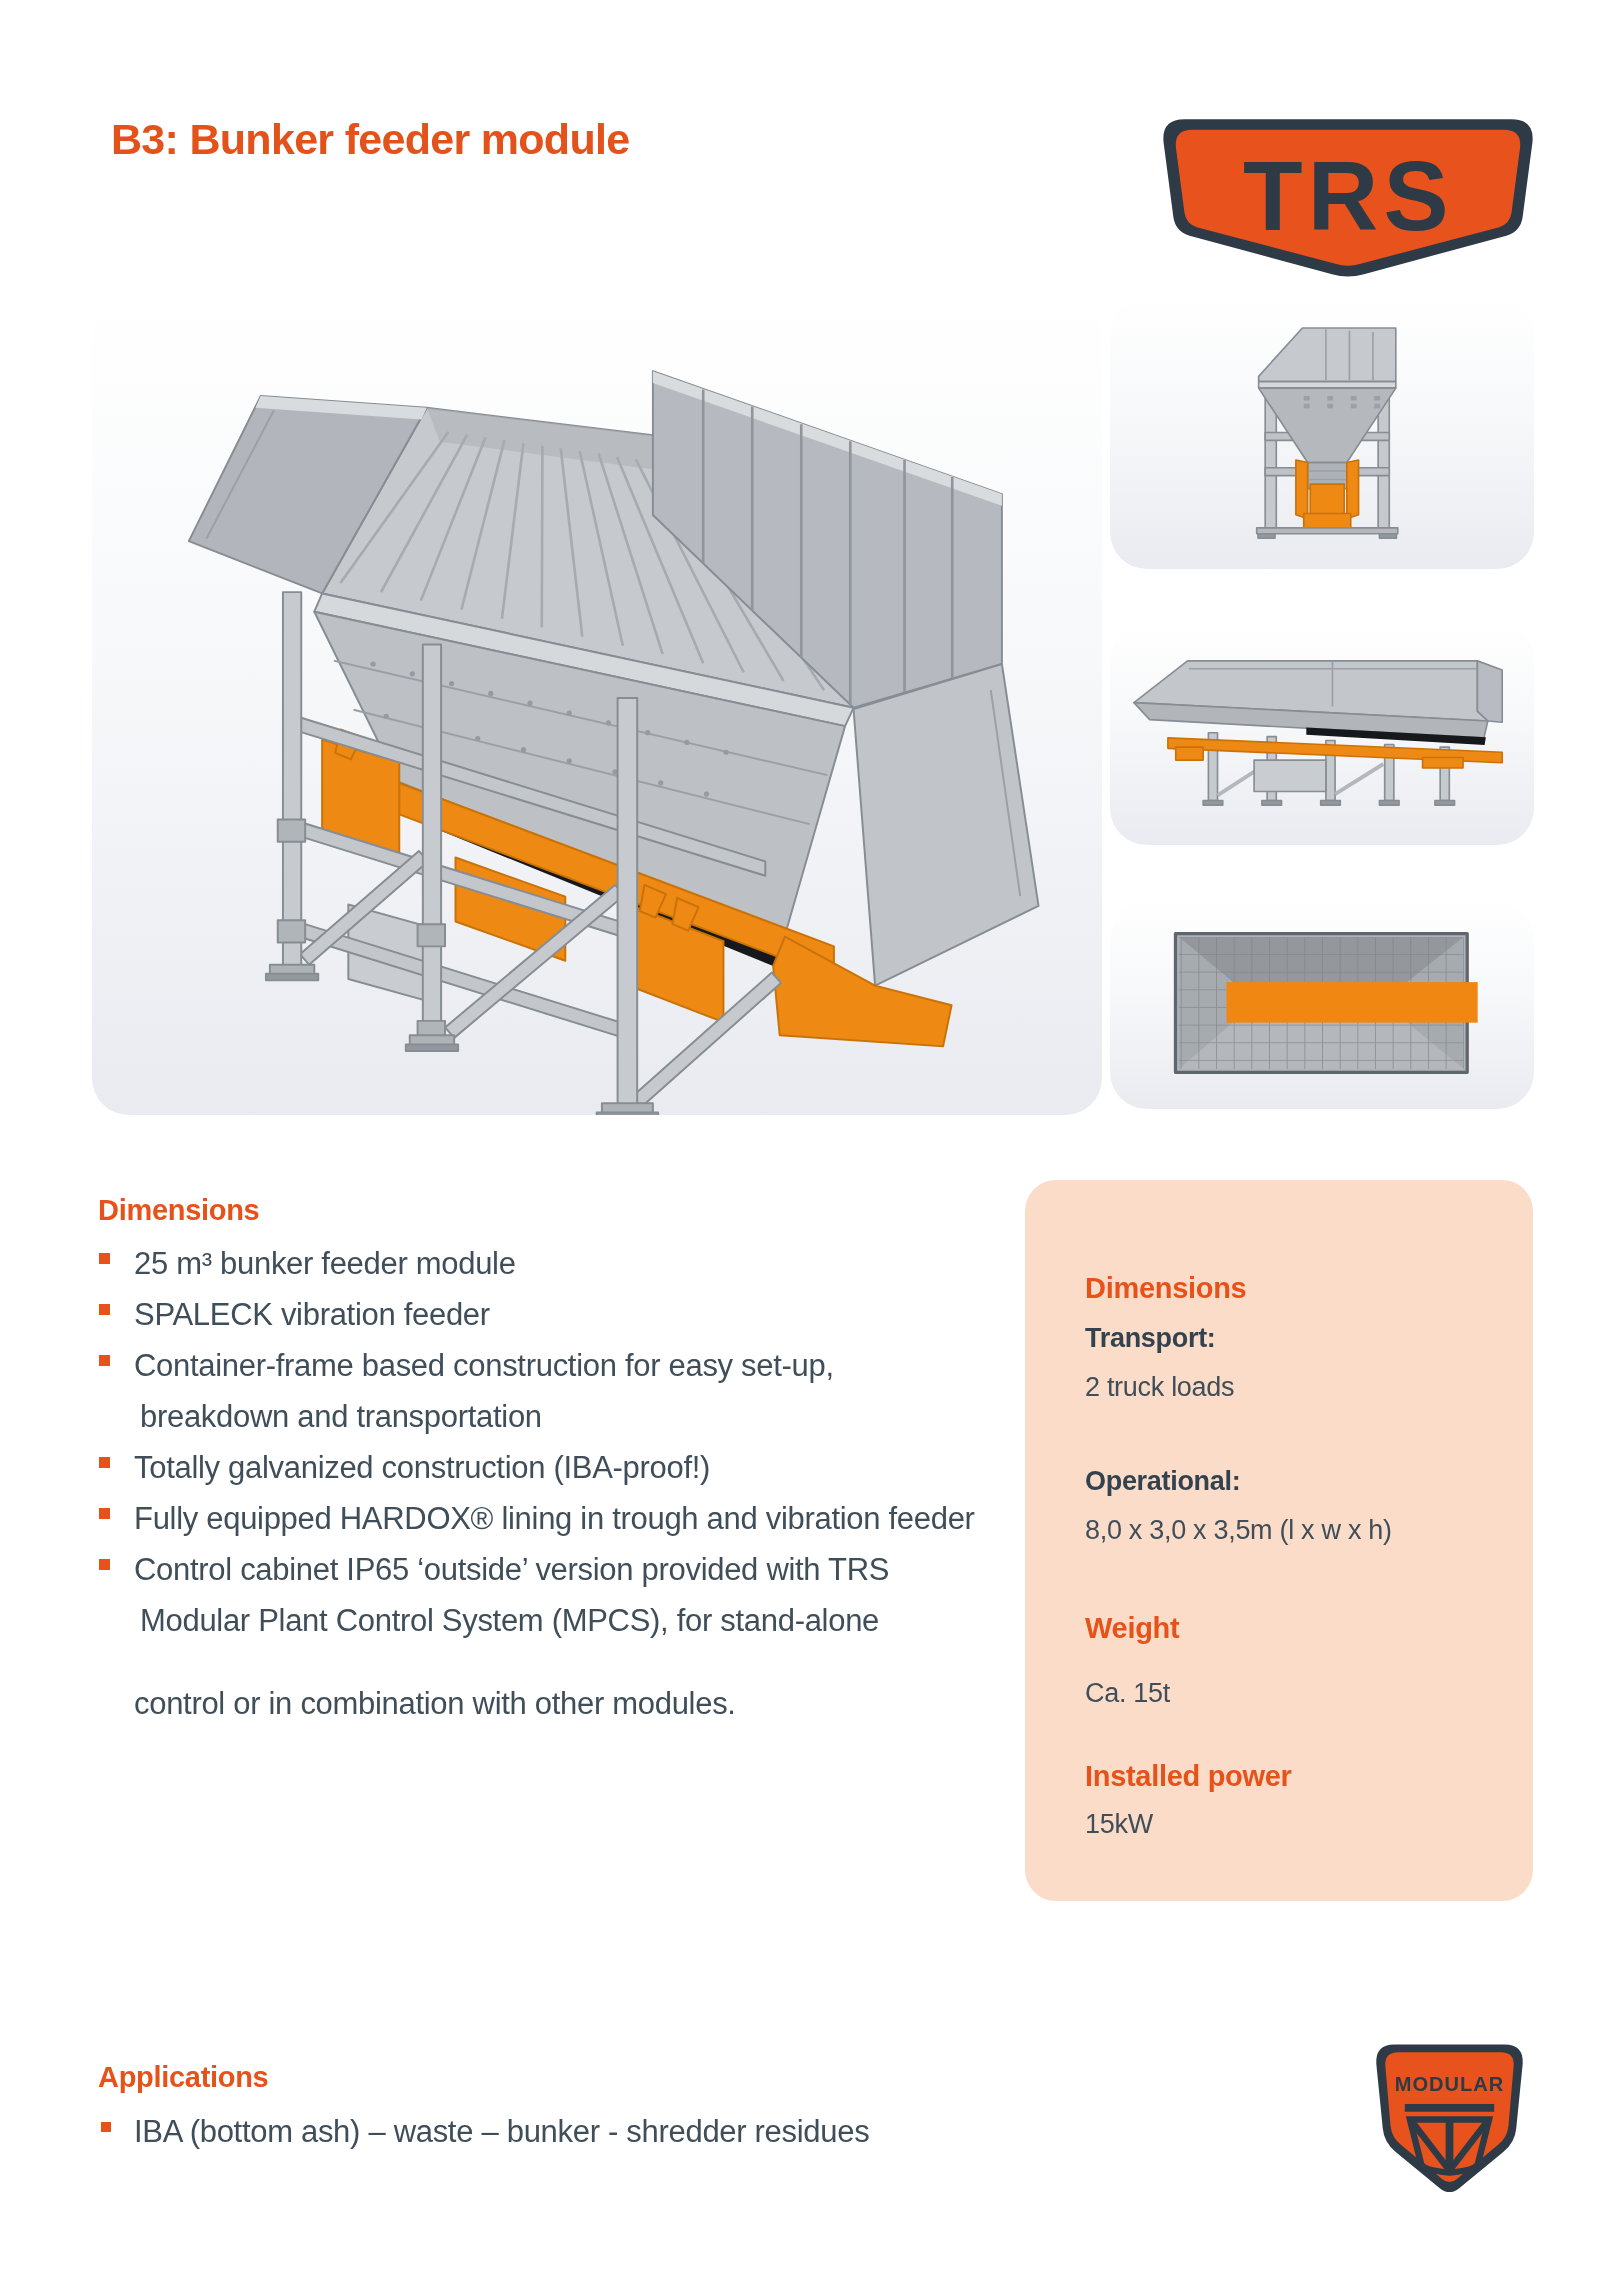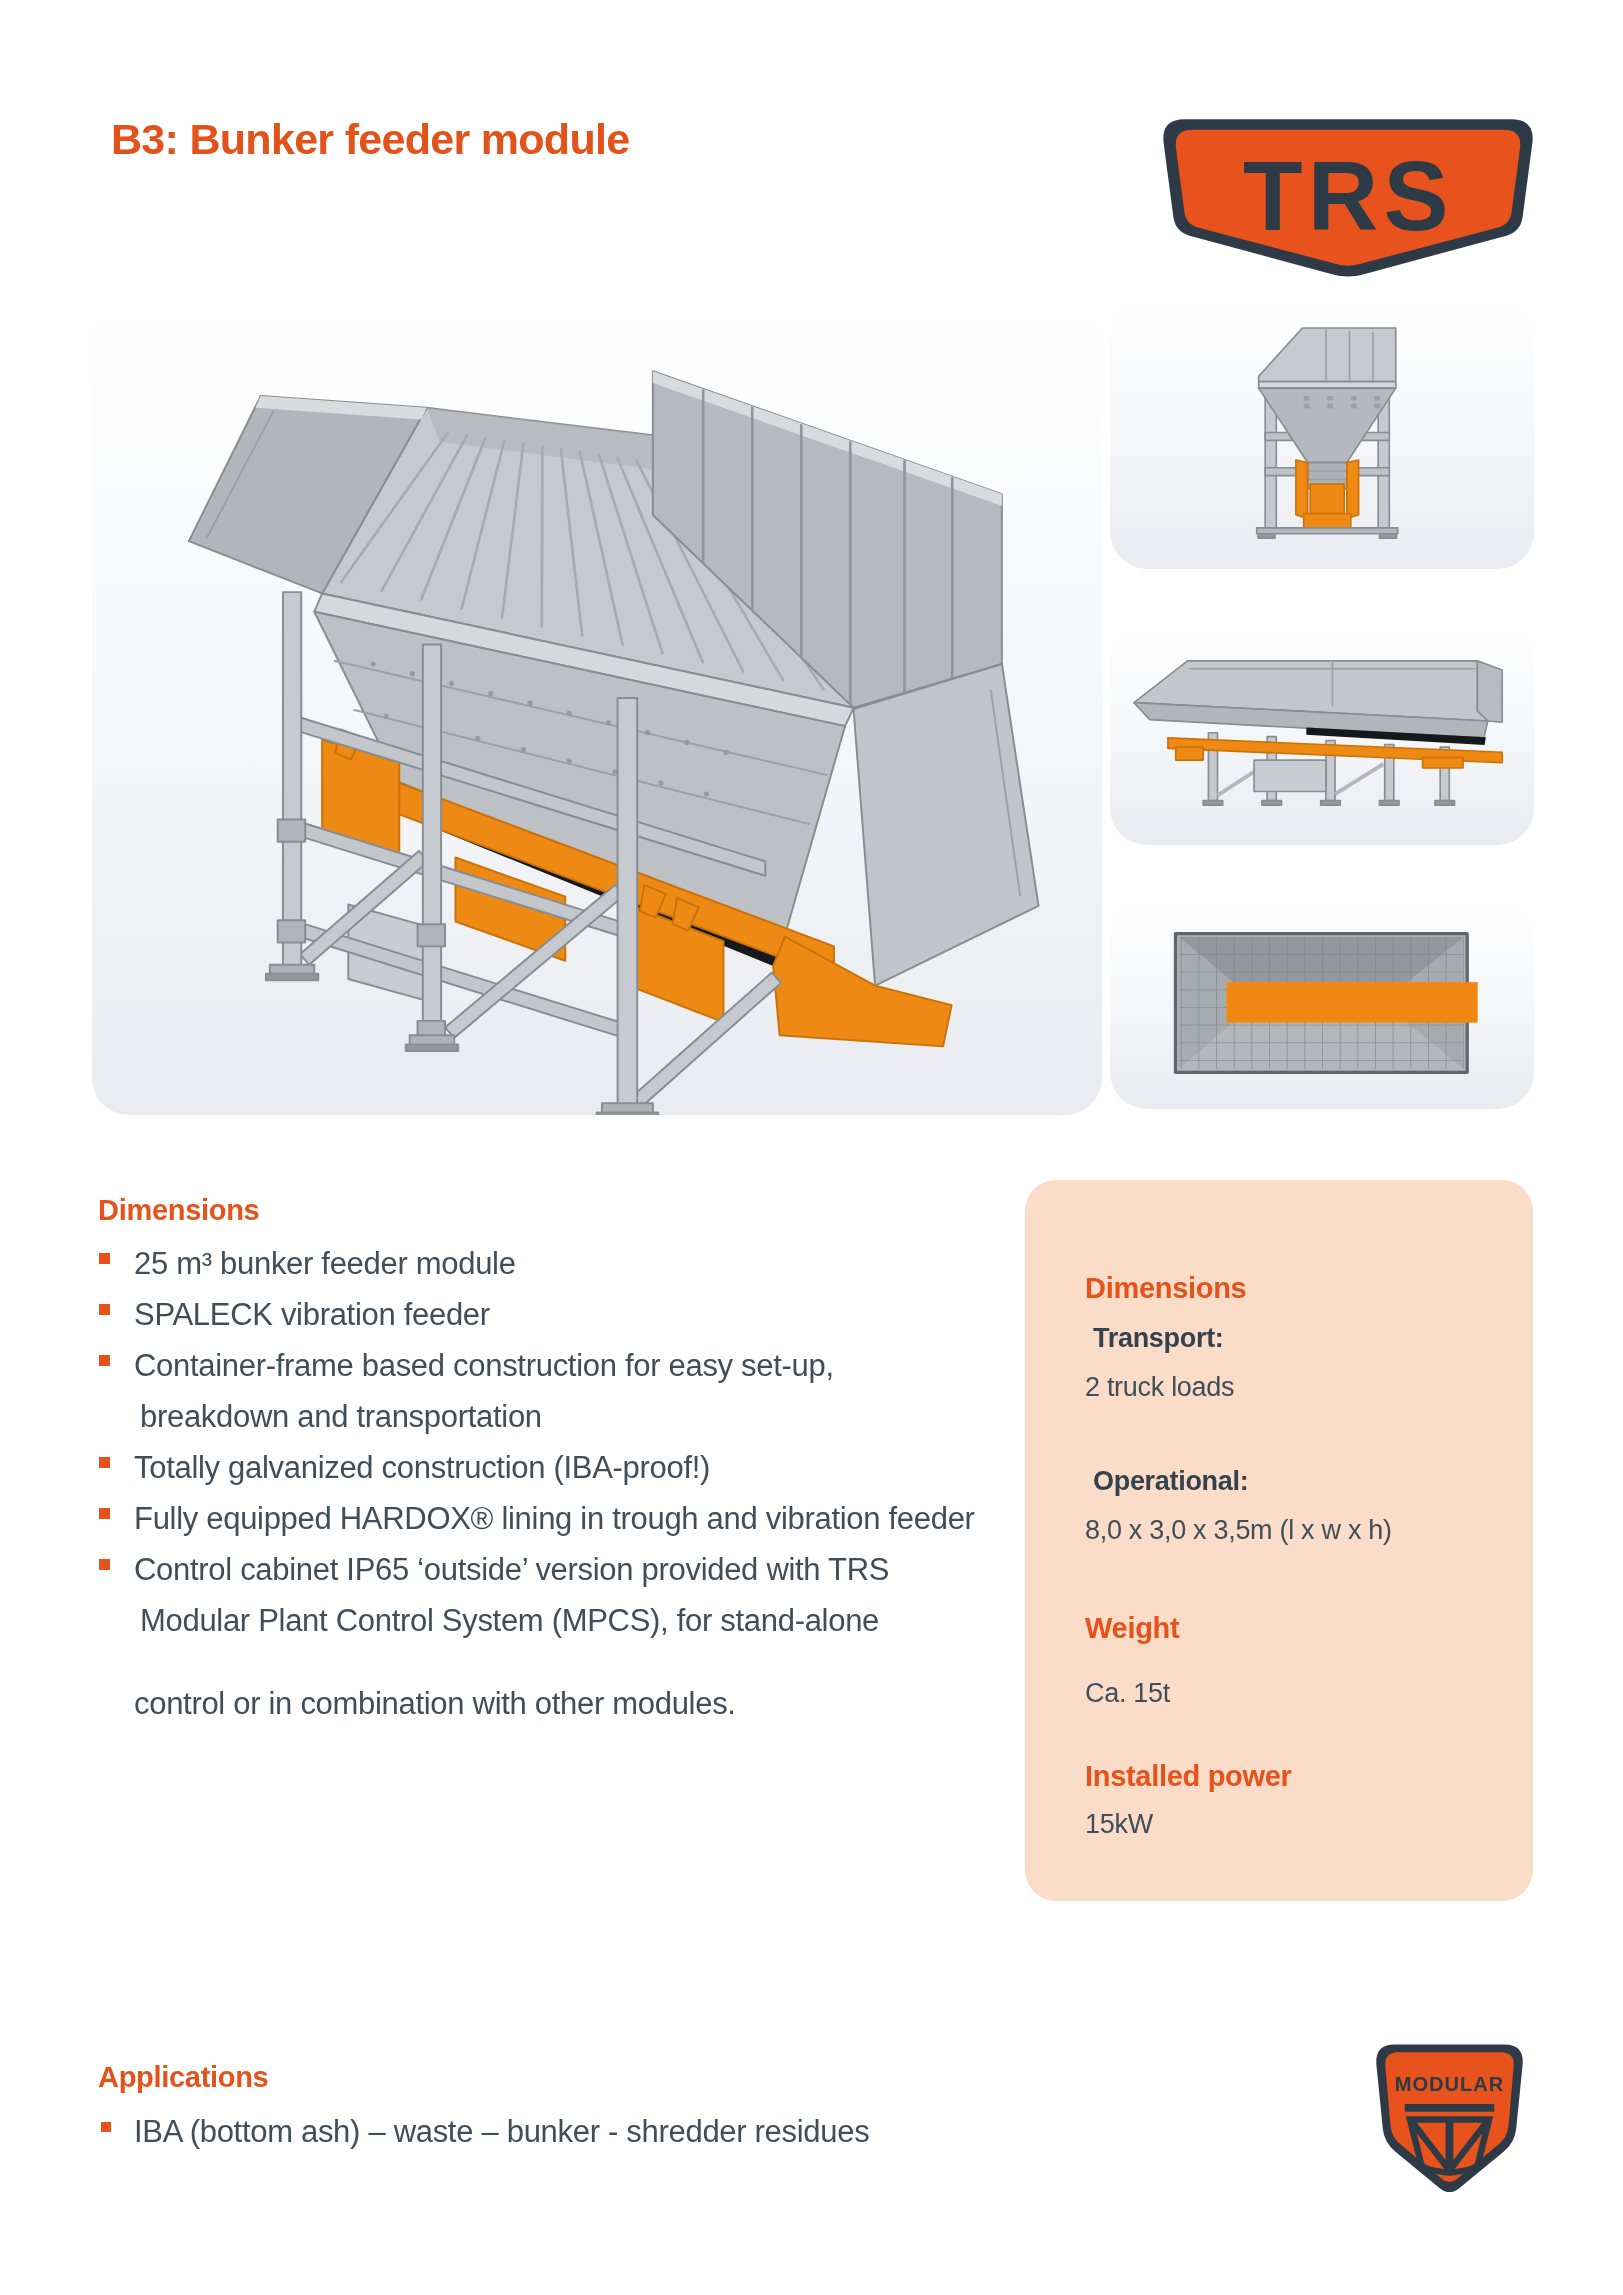--- a/index.html
+++ b/index.html
@@ -26,21 +26,21 @@
   }
   .spec-panel{
     position:absolute;left:1025px;top:1180px;width:508px;height:721px;
     background:#fbdcc8;border-radius:31px;
   }
   .spec-head{
     position:absolute;left:60px;font-size:29px;font-weight:700;color:#e6521a;
     letter-spacing:-0.3px;white-space:nowrap;
   }
   .spec-label{
-    position:absolute;left:68px;font-size:27px;font-weight:700;color:#33424f;
+    position:absolute;left:60px;font-size:27px;font-weight:700;color:#33424f;
     letter-spacing:-0.3px;white-space:nowrap;
   }
   .spec-value{
     position:absolute;left:60px;font-size:27px;font-weight:400;color:#3f4e59;
     letter-spacing:-0.3px;white-space:nowrap;
   }
   svg{display:block;}
 </style>
 </head>
 <body>

